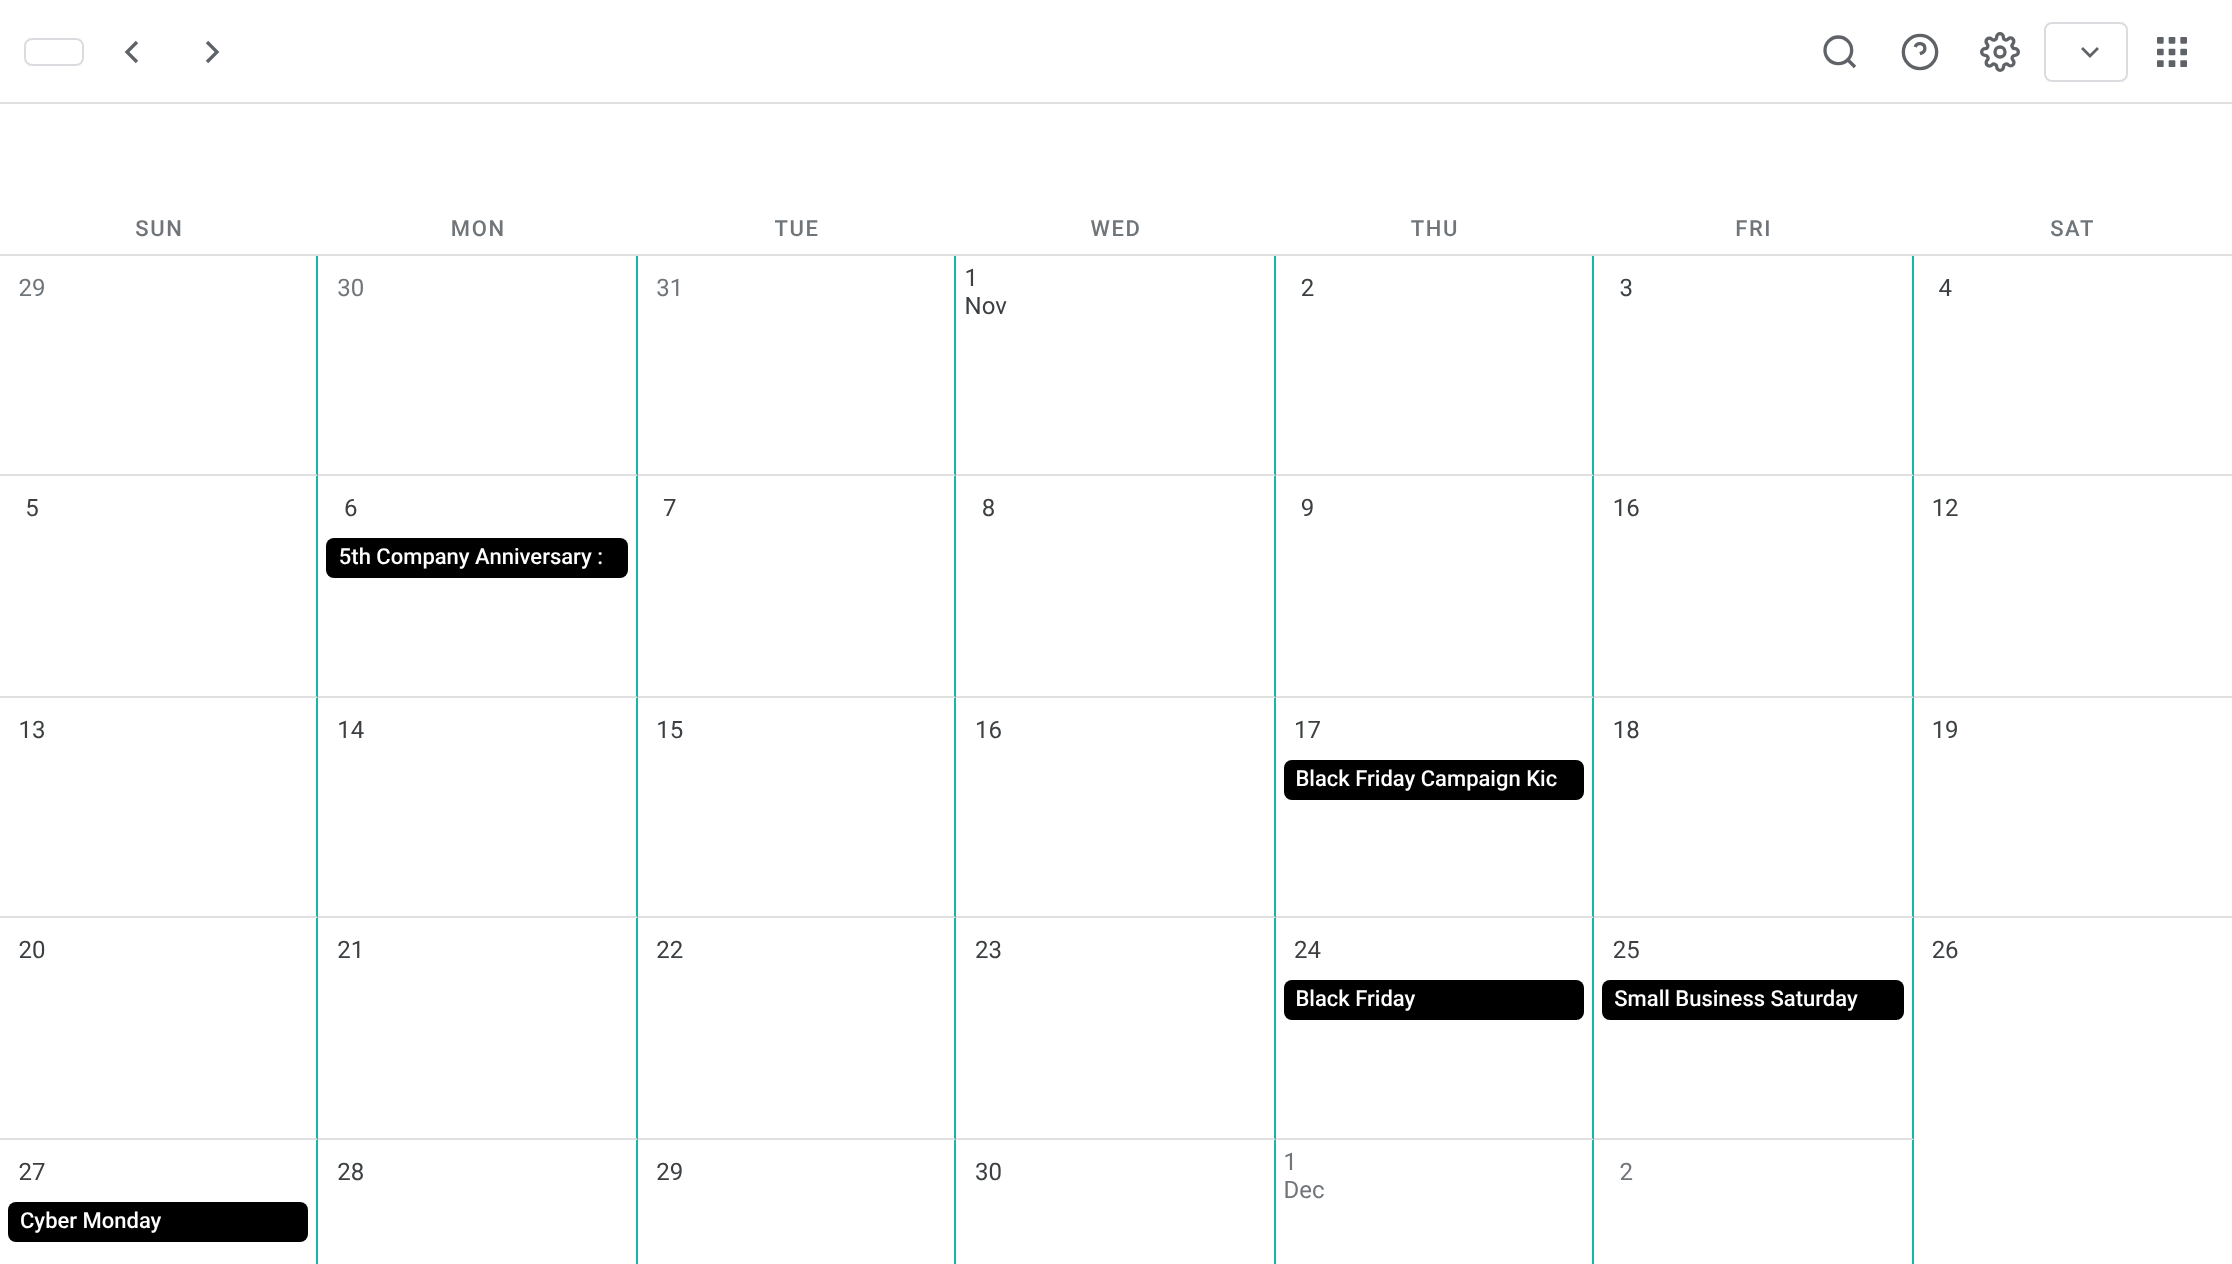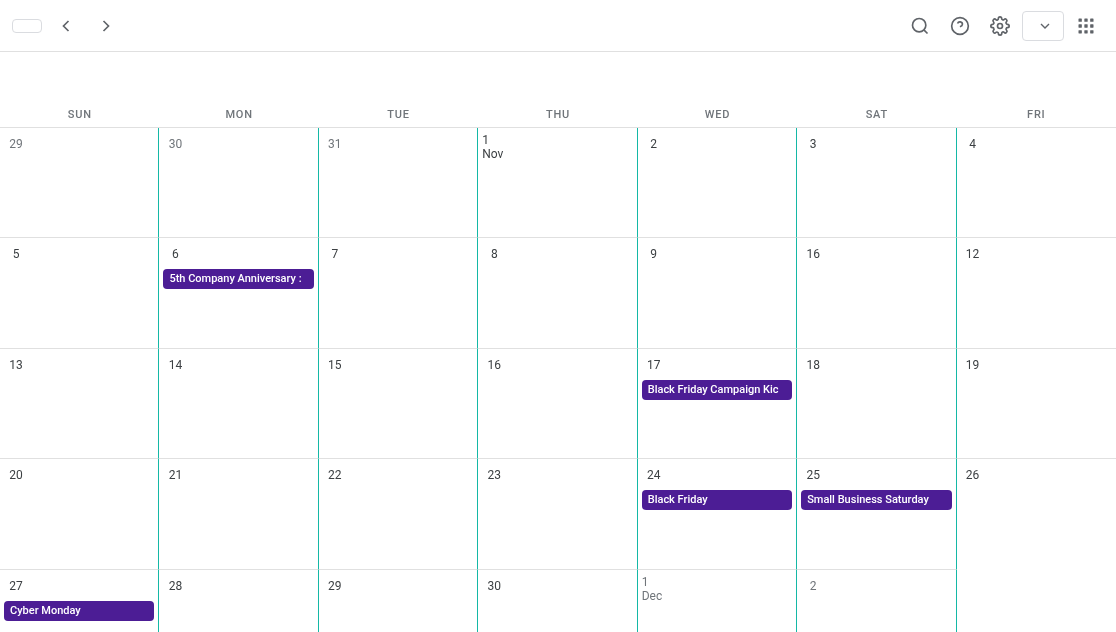--- a/index.html
+++ b/index.html
@@ -127,21 +127,21 @@
       height: 24px;
       border-radius: 50%;
       font-size: 12px;
       font-weight: 400;
       color: #3c4043;
       margin-bottom: 2px;
       cursor: pointer;
     }
     .day-num.other-month { color: #70757a; }
     .event {
-      background: #4c1d95;
+      background: #000000;
       color: #fff;
       border-radius: 4px;
       padding: 1px 6px;
       font-size: 11px;
       margin: 1px 0;
       white-space: nowrap;
       overflow: hidden;
       text-overflow: ellipsis;
       cursor: pointer;
       font-weight: 500;
@@ -212,24 +212,24 @@
       </svg>
     </button>
   </div>
 </div>
 
 <div class="calendar">
   <div class="day-headers" id="day-headers">
       <div class="day-header">SUN</div>
       <div class="day-header">MON</div>
       <div class="day-header">TUE</div>
+      <div class="day-header">WED</div>
       <div class="day-header">THU</div>
-      <div class="day-header">WED</div>
+      <div class="day-header">FRI</div>
       <div class="day-header">SAT</div>
-      <div class="day-header">FRI</div>
     </div>
   <div class="grid" id="calendar-grid">
       <div class="cell"><div class="day-num other-month">29</div></div>
       <div class="cell"><div class="day-num other-month">30</div></div>
       <div class="cell"><div class="day-num other-month">31</div></div>
       <div class="cell"><div class="day-num">1 Nov</div></div>
       <div class="cell"><div class="day-num">2</div></div>
       <div class="cell"><div class="day-num">3</div></div>
       <div class="cell"><div class="day-num">4</div></div>
       <div class="cell"><div class="day-num">5</div></div>

